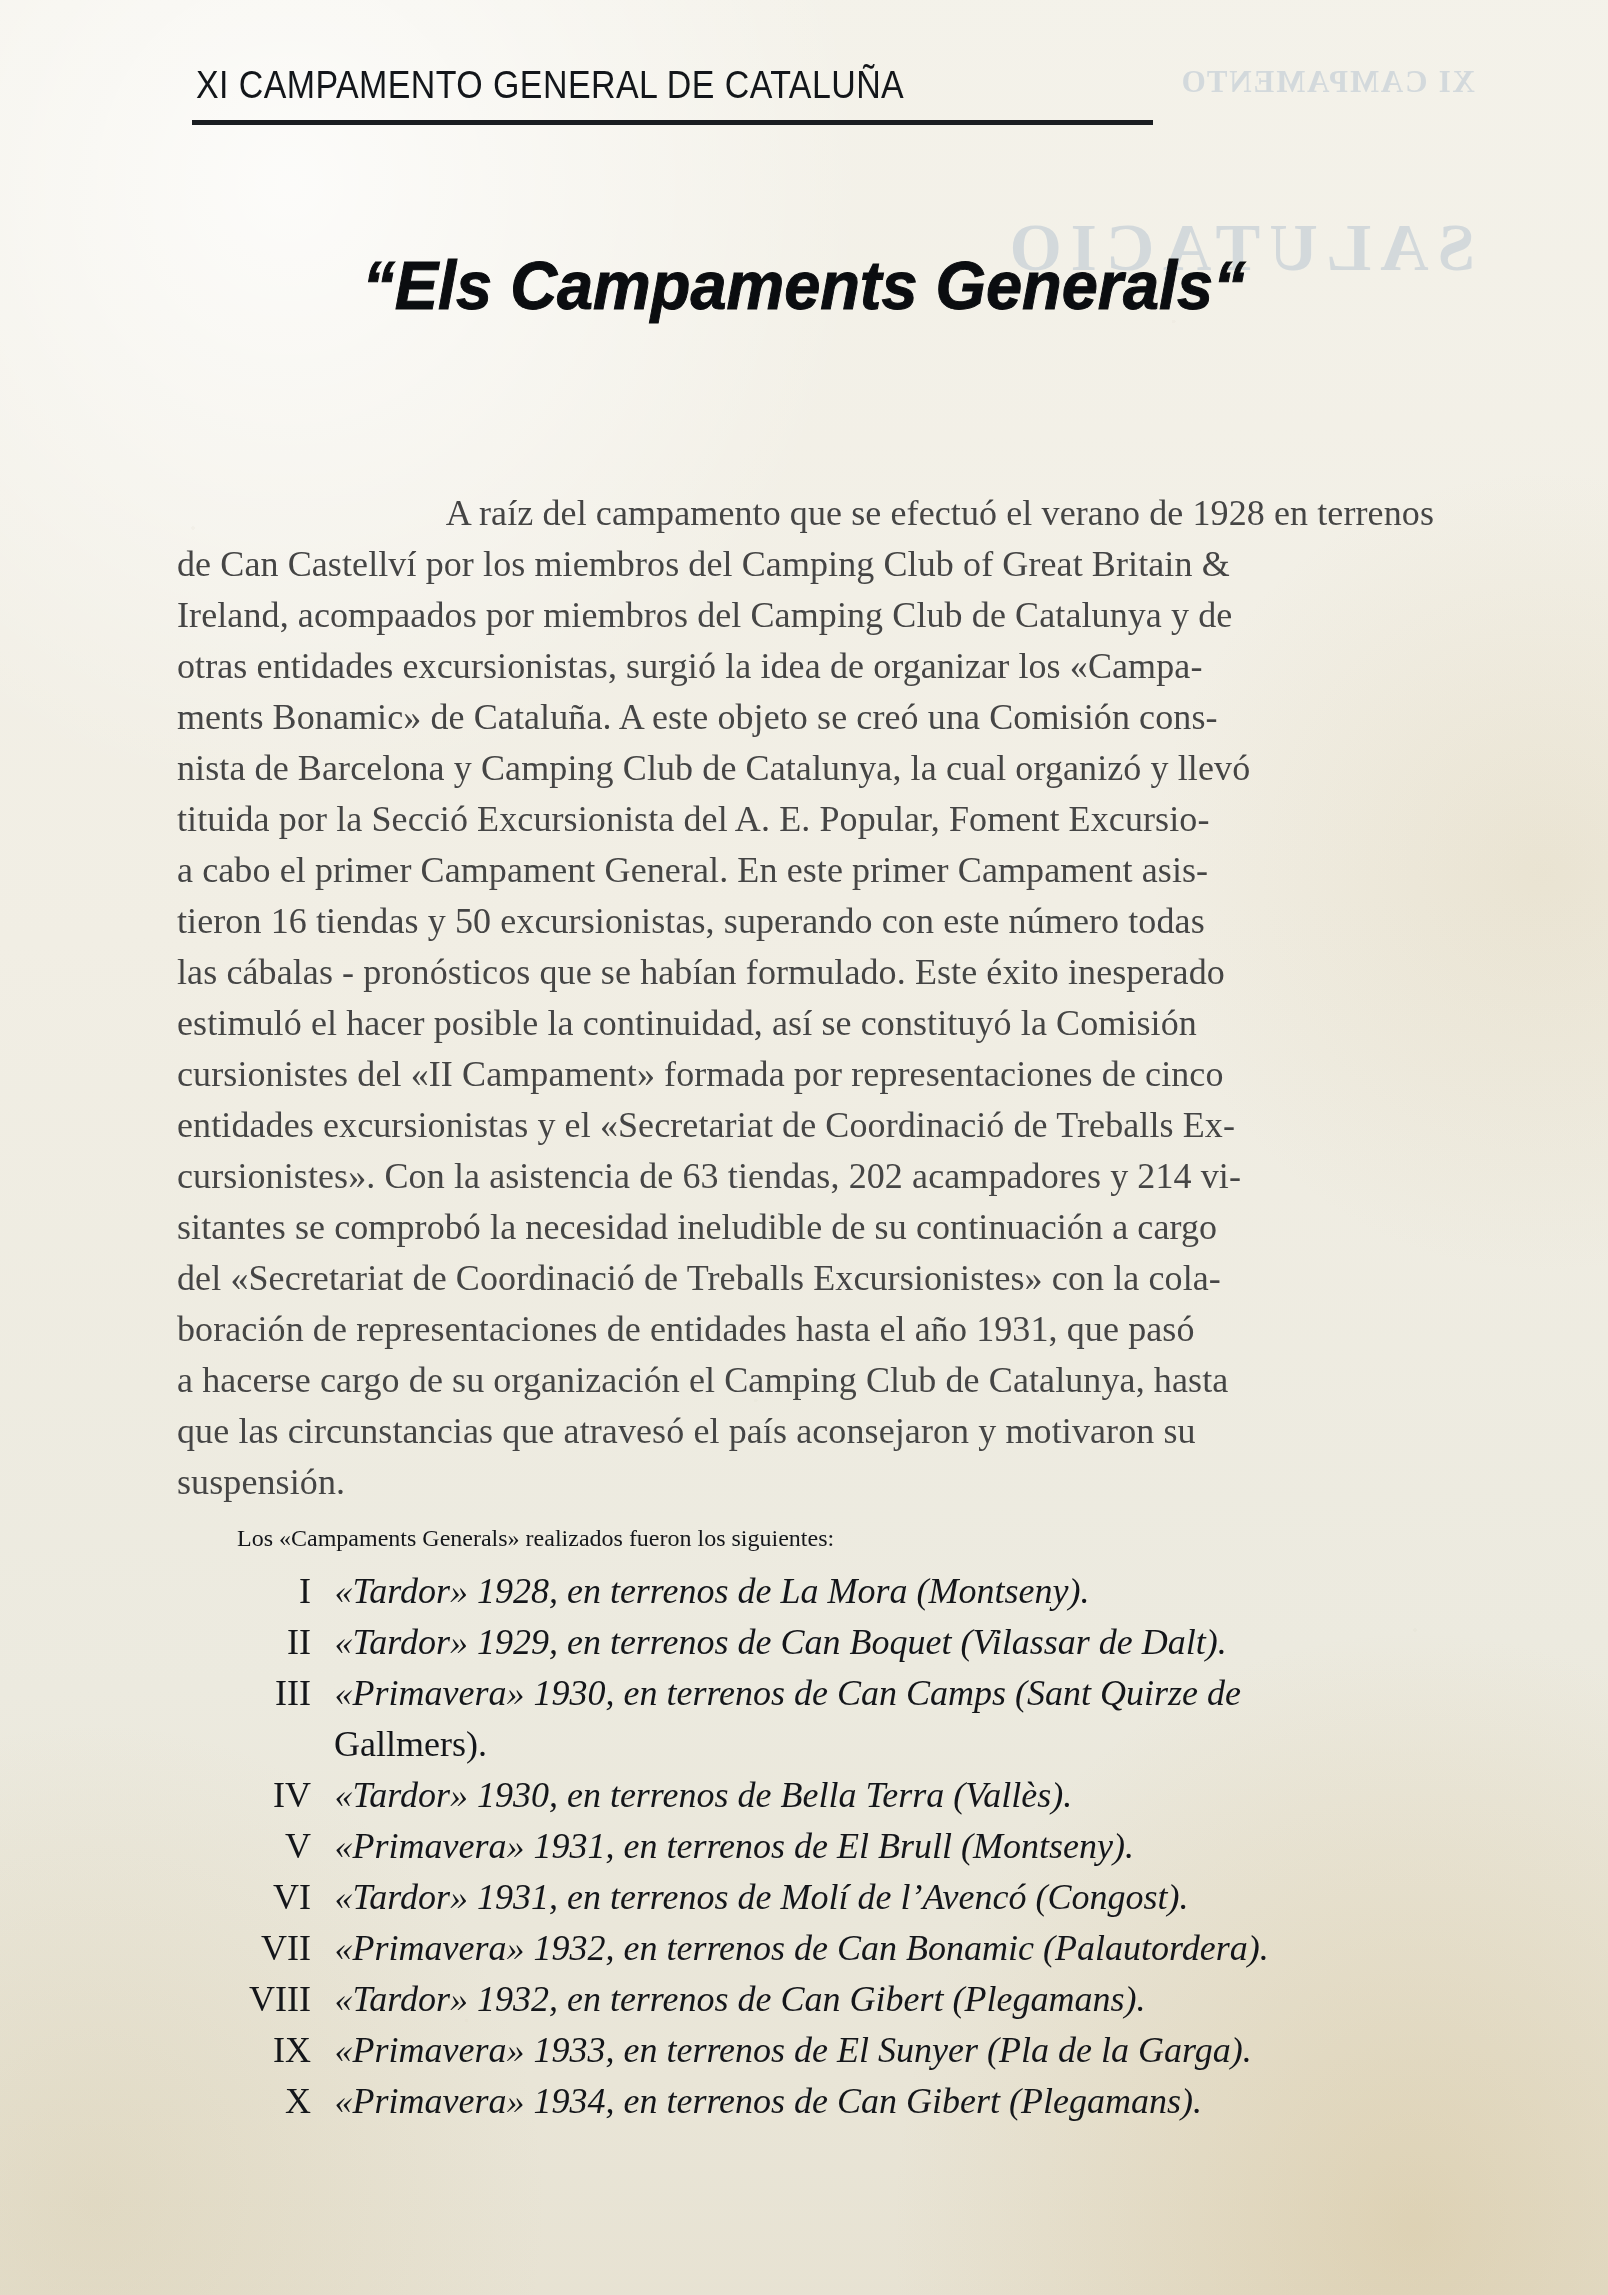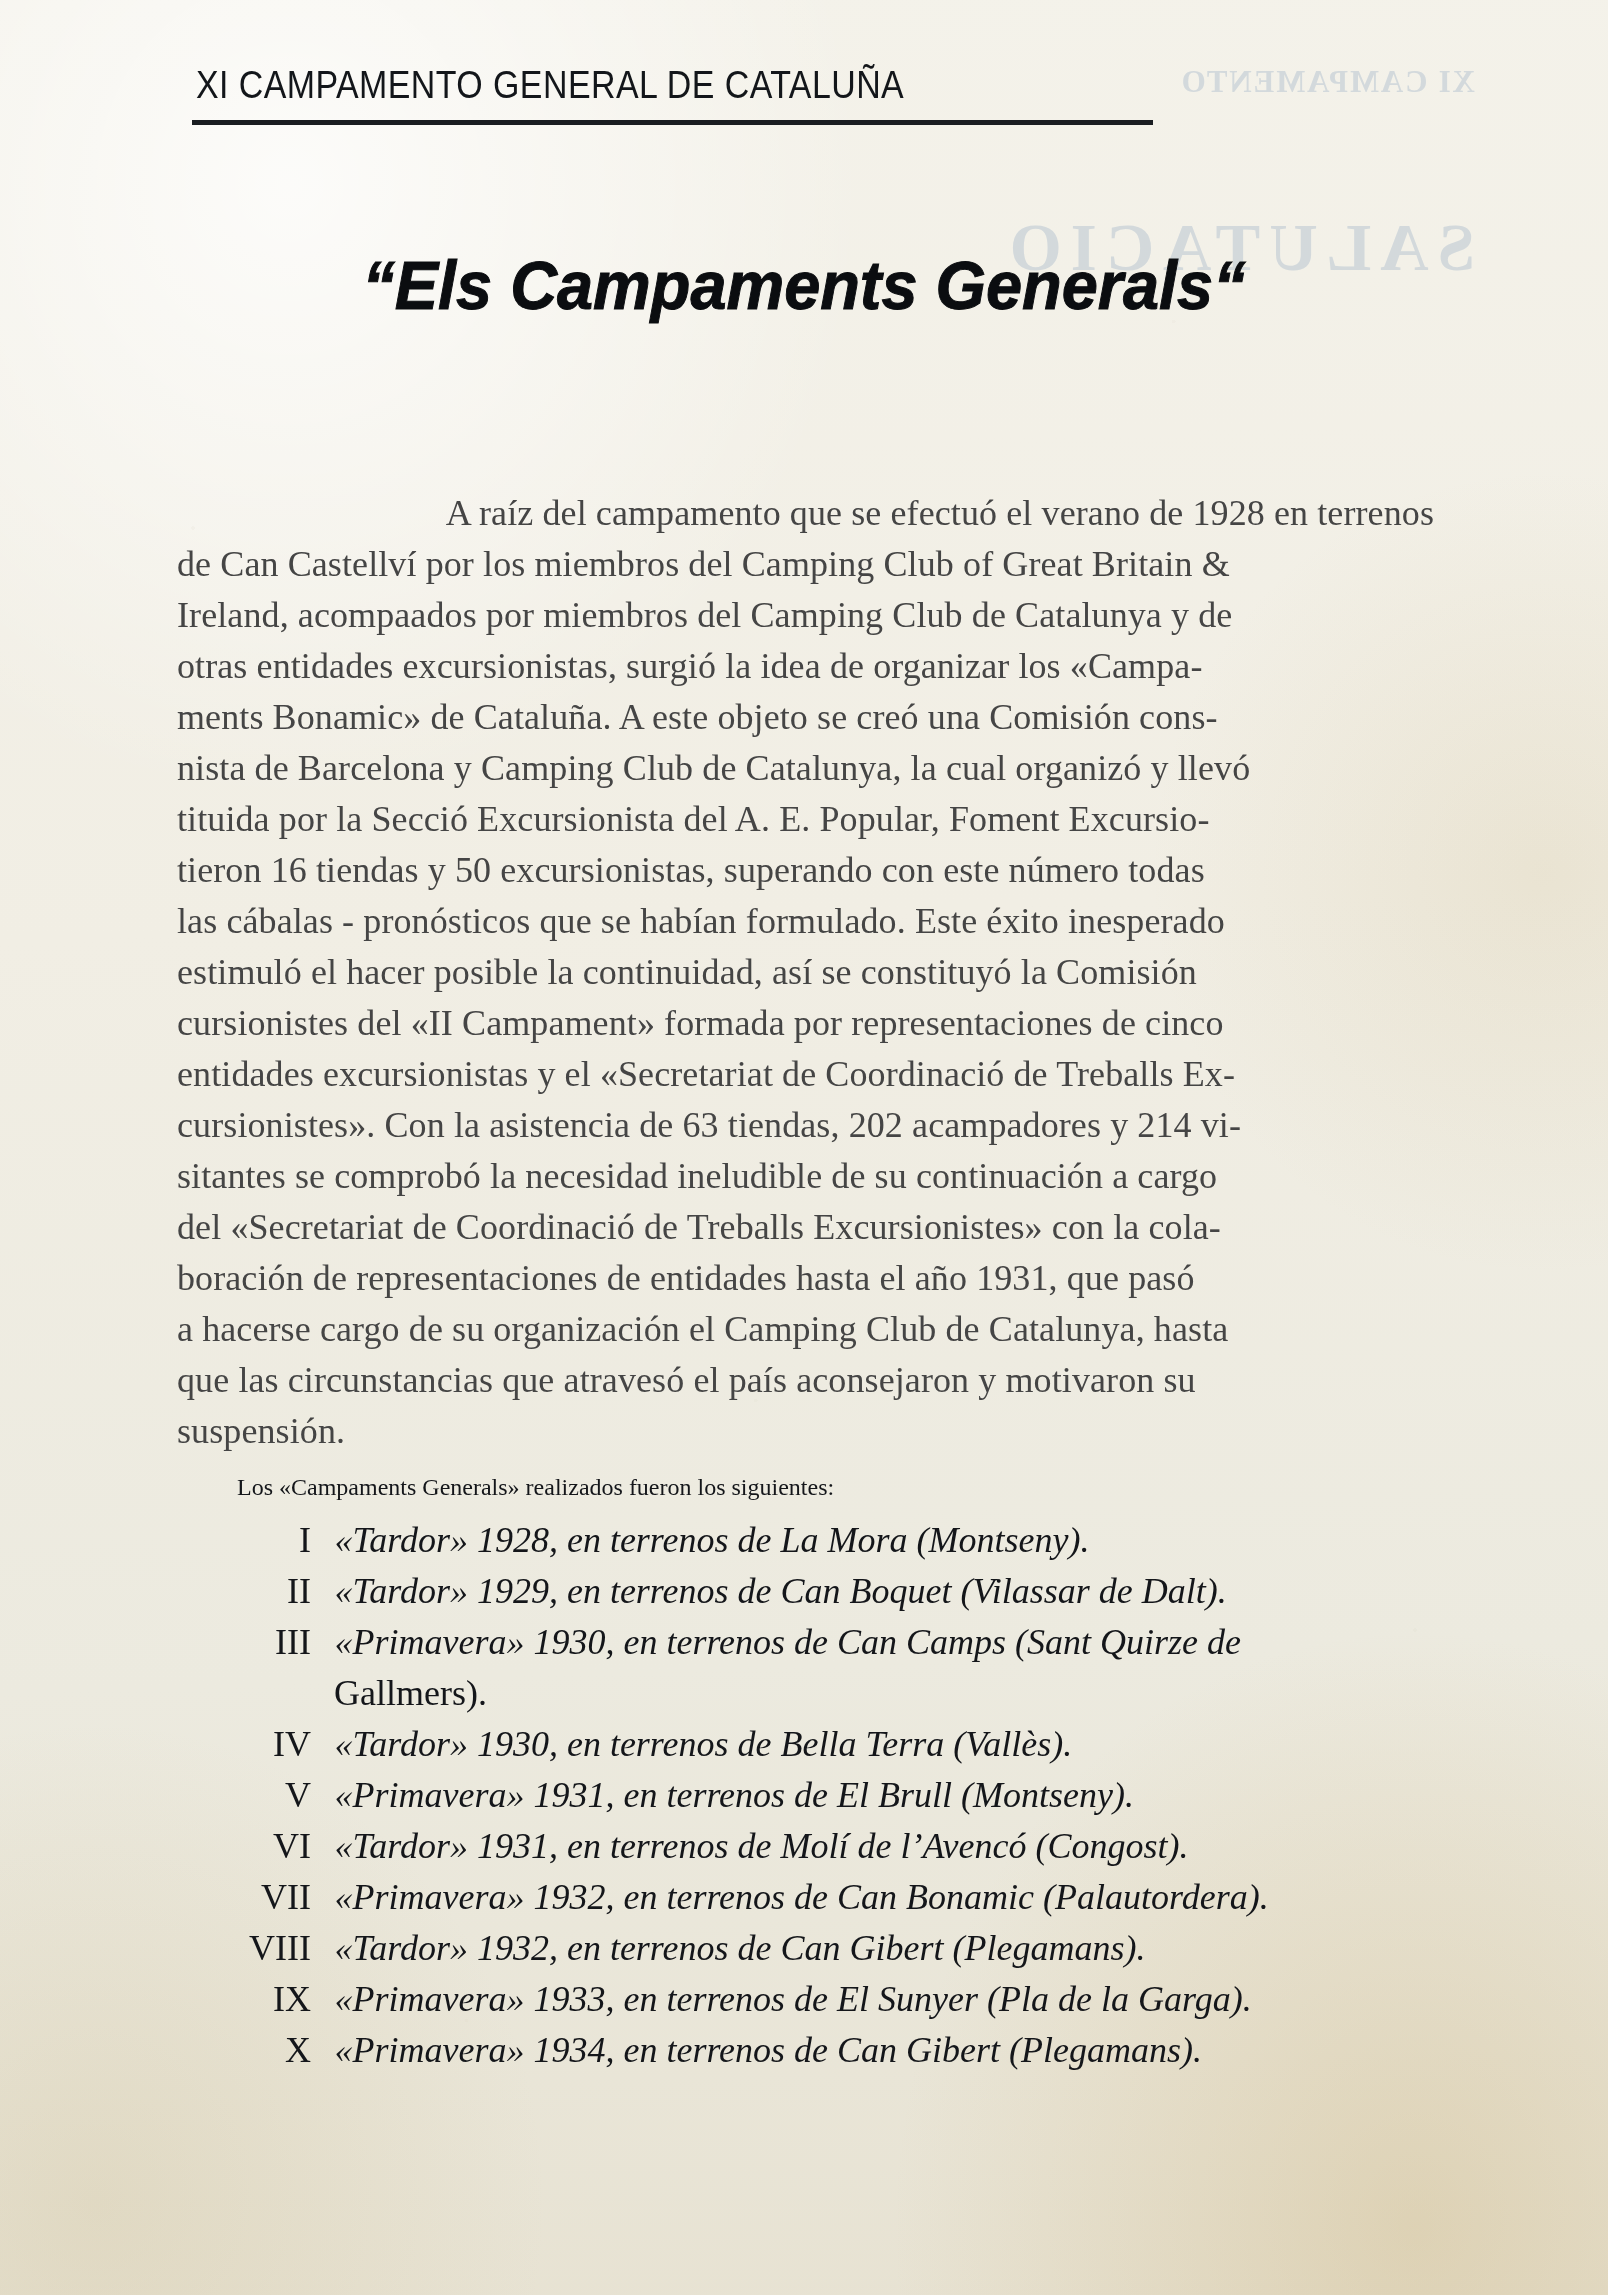--- a/index.html
+++ b/index.html
@@ -203,20 +203,21 @@
       <span class="ln just">
           <span class="indent"></span>
           <span>A raíz del campamento que se efectuó el verano de 1928 en terrenos</span>
         </span>
       <span class="ln">de Can Castellví por los miembros del Camping Club of Great Britain &amp;</span>
       <span class="ln">Ireland, acompaados por miembros del Camping Club de Catalunya y de</span>
       <span class="ln">otras entidades excursionistas, surgió la idea de organizar los «Campa-</span>
       <span class="ln">ments Bonamic» de Cataluña. A este objeto se creó una Comisión cons-</span>
       <span class="ln">nista de Barcelona y Camping Club de Catalunya, la cual organizó y llevó</span>
       <span class="ln">tituida por la Secció Excursionista del A. E. Popular, Foment Excursio-</span>
+      <span class="ln">a cabo el primer Campament General. En este primer Campament asis-</span>
       <span class="ln">tieron 16 tiendas y 50 excursionistas, superando con este número todas</span>
       <span class="ln">las cábalas - pronósticos que se habían formulado. Este éxito inesperado</span>
       <span class="ln">estimuló el hacer posible la continuidad, así se constituyó la Comisión</span>
       <span class="ln">cursionistes del «II Campament» formada por representaciones de cinco</span>
       <span class="ln">entidades excursionistas y el «Secretariat de Coordinació de Treballs Ex-</span>
       <span class="ln">cursionistes». Con la asistencia de 63 tiendas, 202 acampadores y 214 vi-</span>
       <span class="ln">sitantes se comprobó la necesidad ineludible de su continuación a cargo</span>
       <span class="ln">del «Secretariat de Coordinació de Treballs Excursionistes» con la cola-</span>
       <span class="ln">boración de representaciones de entidades hasta el año 1931, que pasó</span>
       <span class="ln">a hacerse cargo de su organización el Camping Club de Catalunya, hasta</span>

